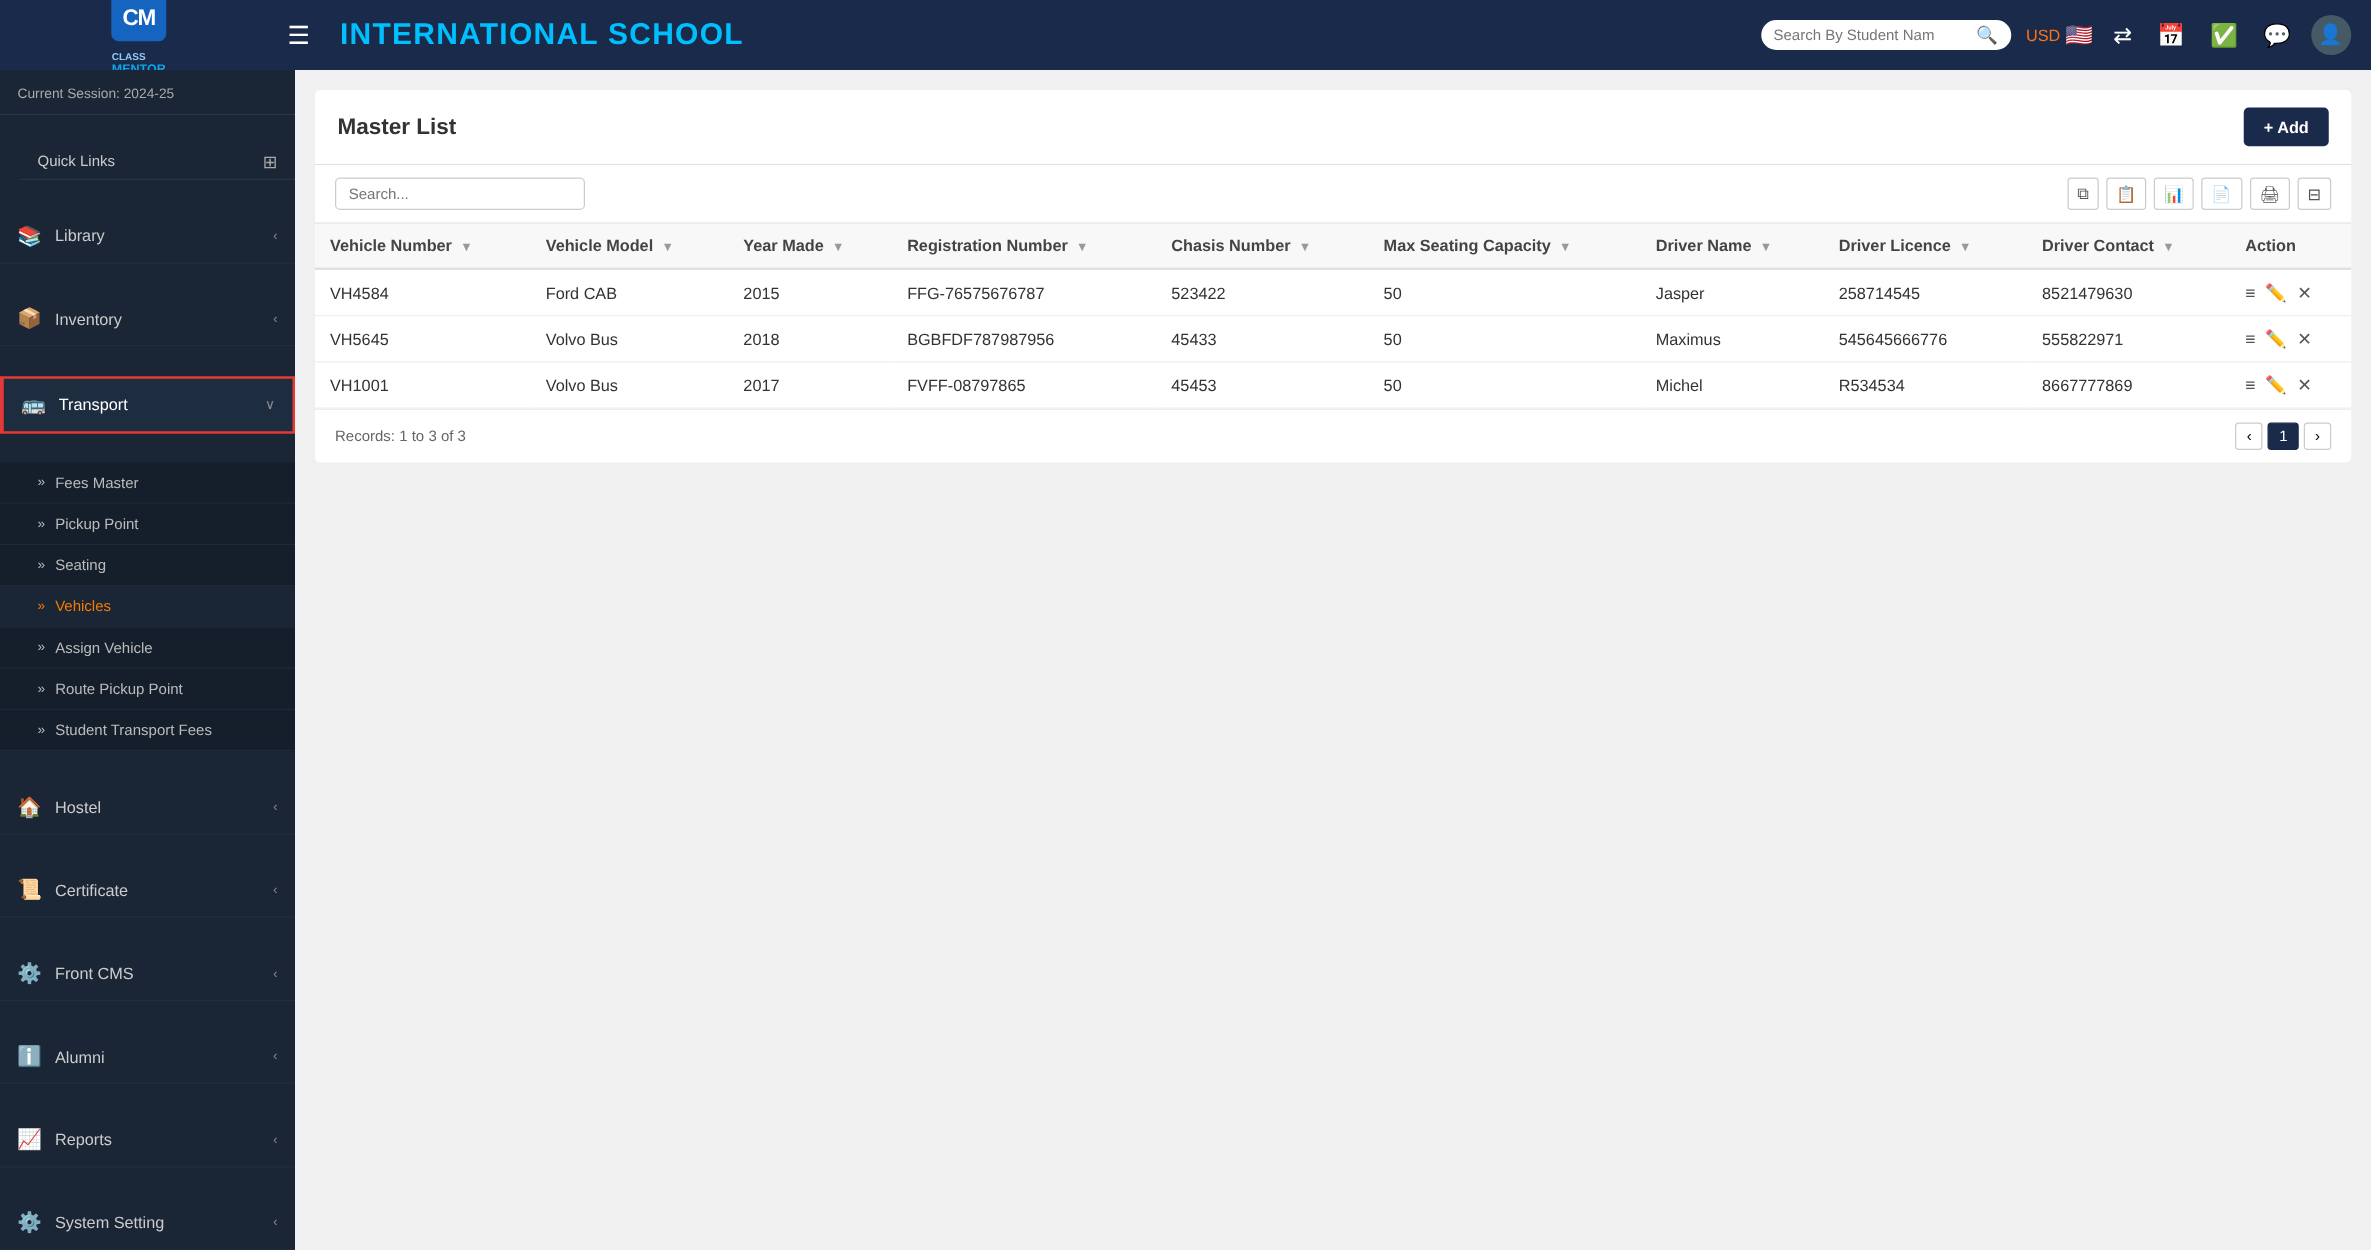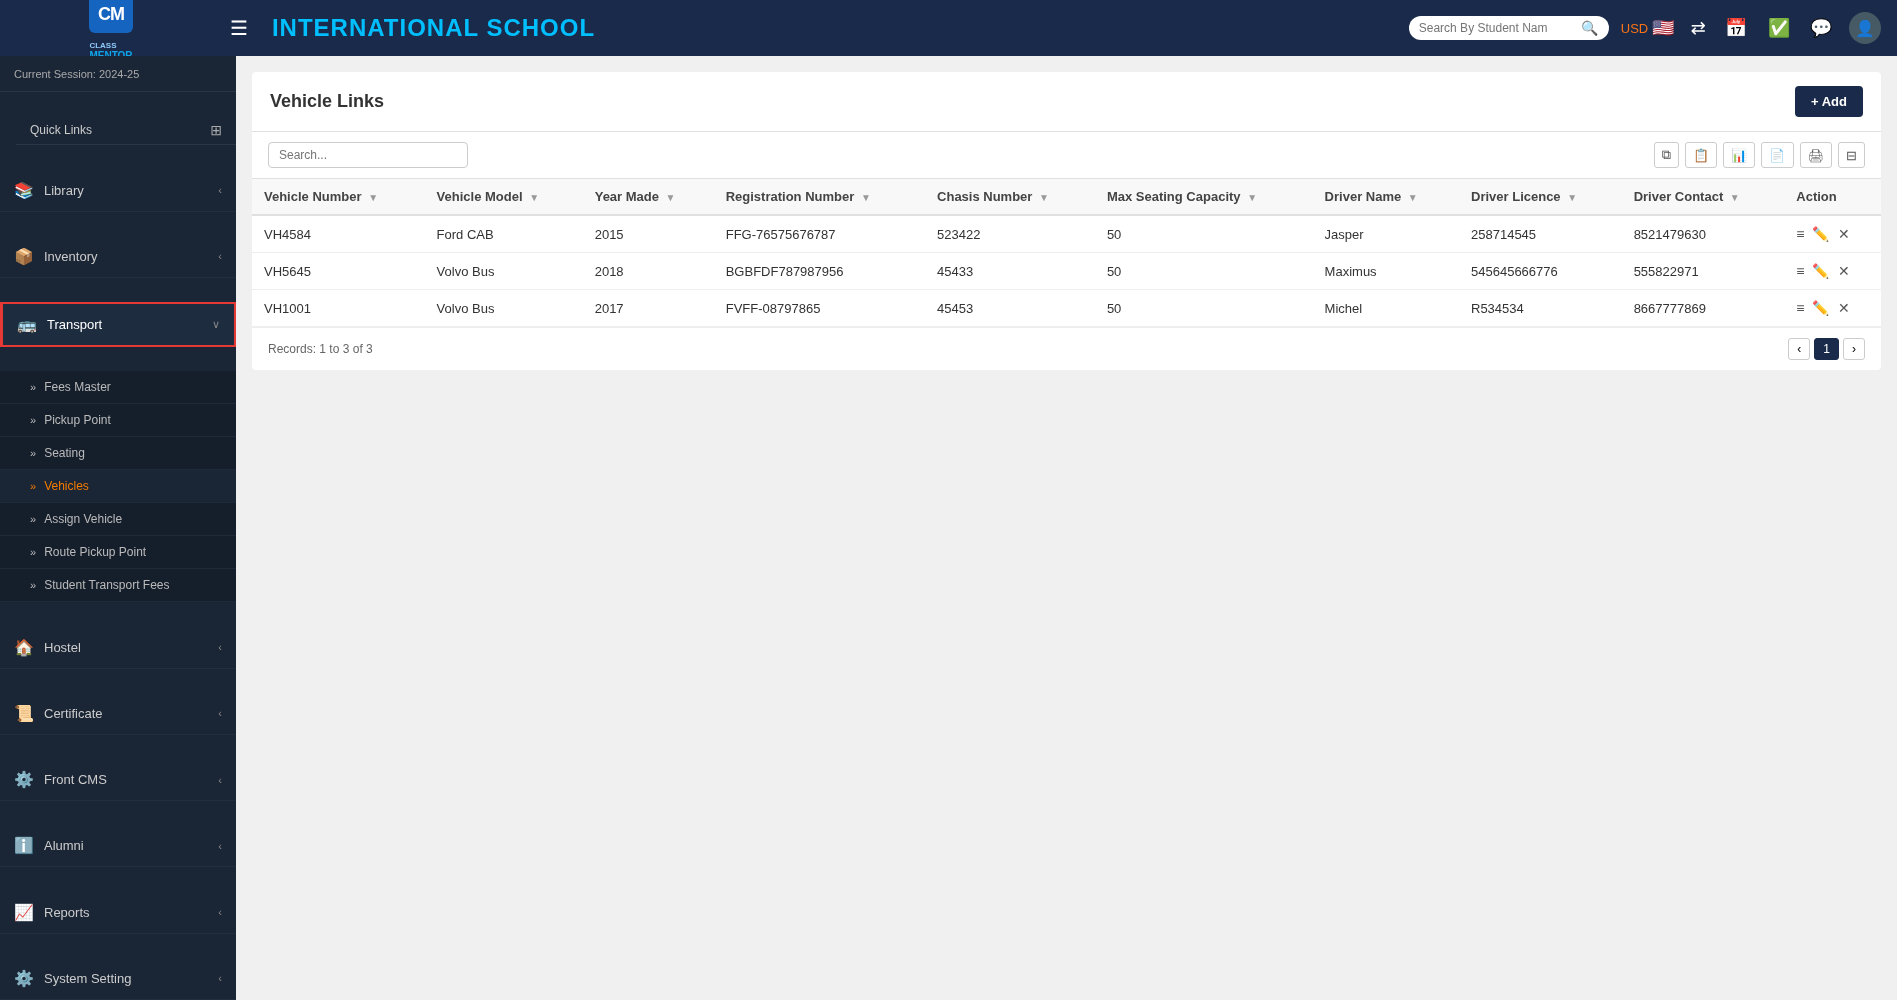--- a/index.html
+++ b/index.html
@@ -452,21 +452,21 @@
 
     <div class="sidebar-item">
       <span class="item-icon">⚙️</span>
       <span class="item-label">System Setting</span>
       <span class="arrow">‹</span>
     </div>
   </aside>
 
   <main class="content">
     <div class="page-header">
-      <h1 class="page-title">Vehicle Links</h1>
+      <h1 class="page-title">Master List</h1>
       <button class="add-btn">+ Add</button>
     </div>
 
     <div class="table-container">
       <div class="table-toolbar">
         <input type="text" class="table-search" placeholder="Search..." style="">
         <div class="table-actions">
           <button class="table-action-btn" title="Copy">⧉</button>
           <button class="table-action-btn" title="CSV">📋</button>
           <button class="table-action-btn" title="Excel">📊</button>

